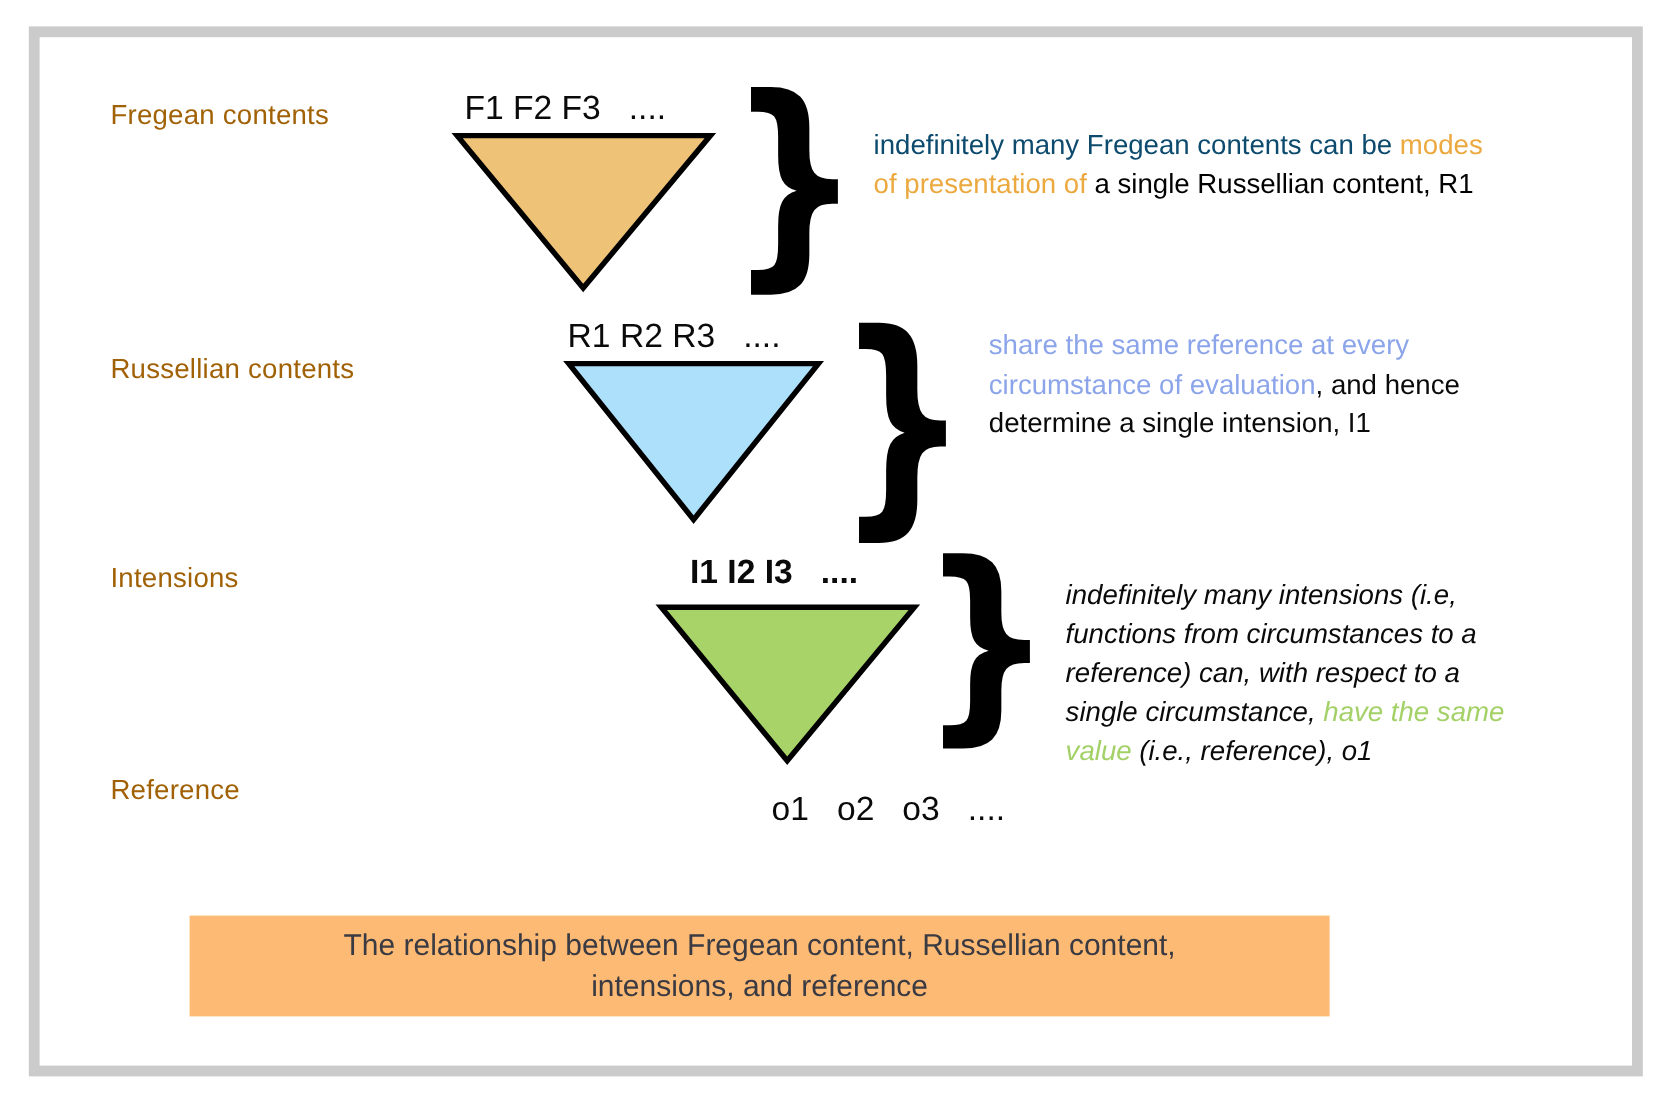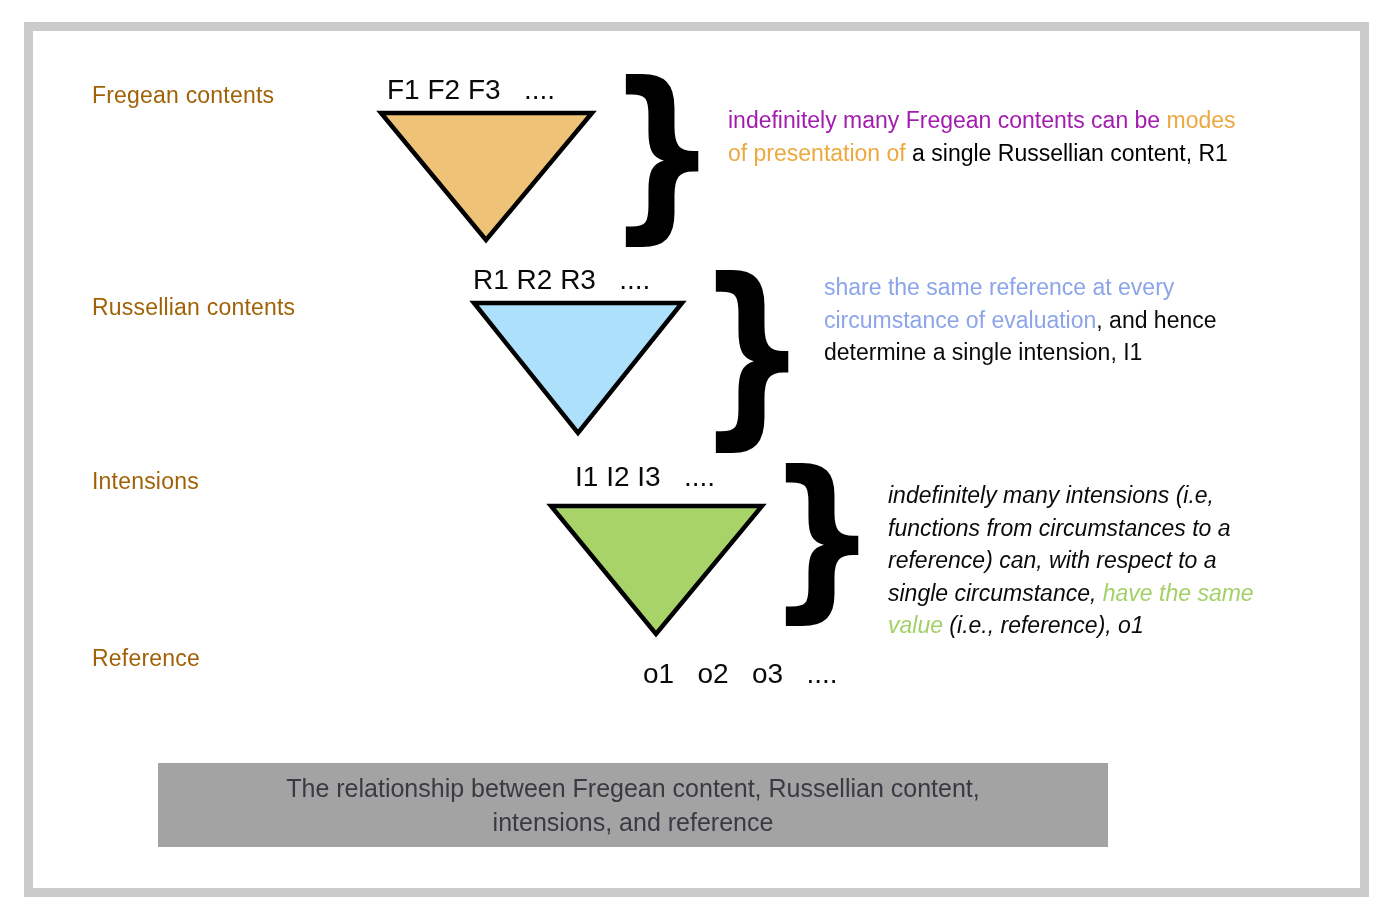--- a/index.html
+++ b/index.html
@@ -81,32 +81,32 @@
   <polygon points="551,506 762,506 656,634" stroke="#000000" stroke-width="4.5" stroke-linejoin="miter" fill="#a8d368"></polygon>
 </svg>
 
 <div class="row-label" style="left:92px; top:82px;">Fregean contents</div>
 <div class="row-label" style="left:92px; top:294px;">Russellian contents</div>
 <div class="row-label" style="left:92px; top:468px;">Intensions</div>
 <div class="row-label" style="left:92px; top:645px;">Reference</div>
 
 <div class="items-label" style="left:387px; top:74px;">F1 F2 F3   ....</div>
 <div class="items-label" style="left:473px; top:264px;">R1 R2 R3   ....</div>
-<div class="items-label" style="left:575px; top:461px;">I1 I2 I3   ....</div>
+<div class="items-label" style="left:575px; top:461px;font-weight:bold;">I1 I2 I3   ....</div>
 <div class="items-label" style="left:643px; top:658px;">o1   o2   o3   ....</div>
 
 <div class="brace brace-1">}</div>
 <div class="brace brace-2">}</div>
 <div class="brace brace-3">}</div>
 
-<div class="annotation" style="left:728px; top:104px; width:640px;"><span style="color: #a21caf;">indefinitely many Fregean contents can be </span><span style="color: rgb(235, 169, 63);">modes
+<div class="annotation" style="left:728px; top:104px; width:640px;"><span style="color: #0c4a6e;">indefinitely many Fregean contents can be </span><span style="color: rgb(235, 169, 63);">modes
 of presentation of</span><span style="color: #000000;"> a single Russellian content, R1</span></div>
 <div class="annotation" style="left:824px; top:271px; width:560px;"><span style="color: rgb(140, 165, 234);">share the same reference at every
 circumstance of evaluation</span><span style="color: rgb(10, 10, 10);">, and hence
 determine a single intension, I1</span></div>
 <div class="annotation" style="left:888px; top:479px; width:500px;font-style:italic;"><span style="color: rgb(10, 10, 10);">indefinitely many intensions (i.e,
 functions from circumstances to a
 reference) can, with respect to a
 single circumstance, </span><span style="color: rgb(163, 209, 103);">have the same
 value</span><span style="color: rgb(10, 10, 10); margin-top: 32px;"> (i.e., reference), o1</span></div>
 
-<div class="caption" style="background-color: #a3a3a3;">The relationship between Fregean content, Russellian content,
+<div class="caption" style="background-color: #fdba74;">The relationship between Fregean content, Russellian content,
 intensions, and reference</div>
 
 </body></html>

